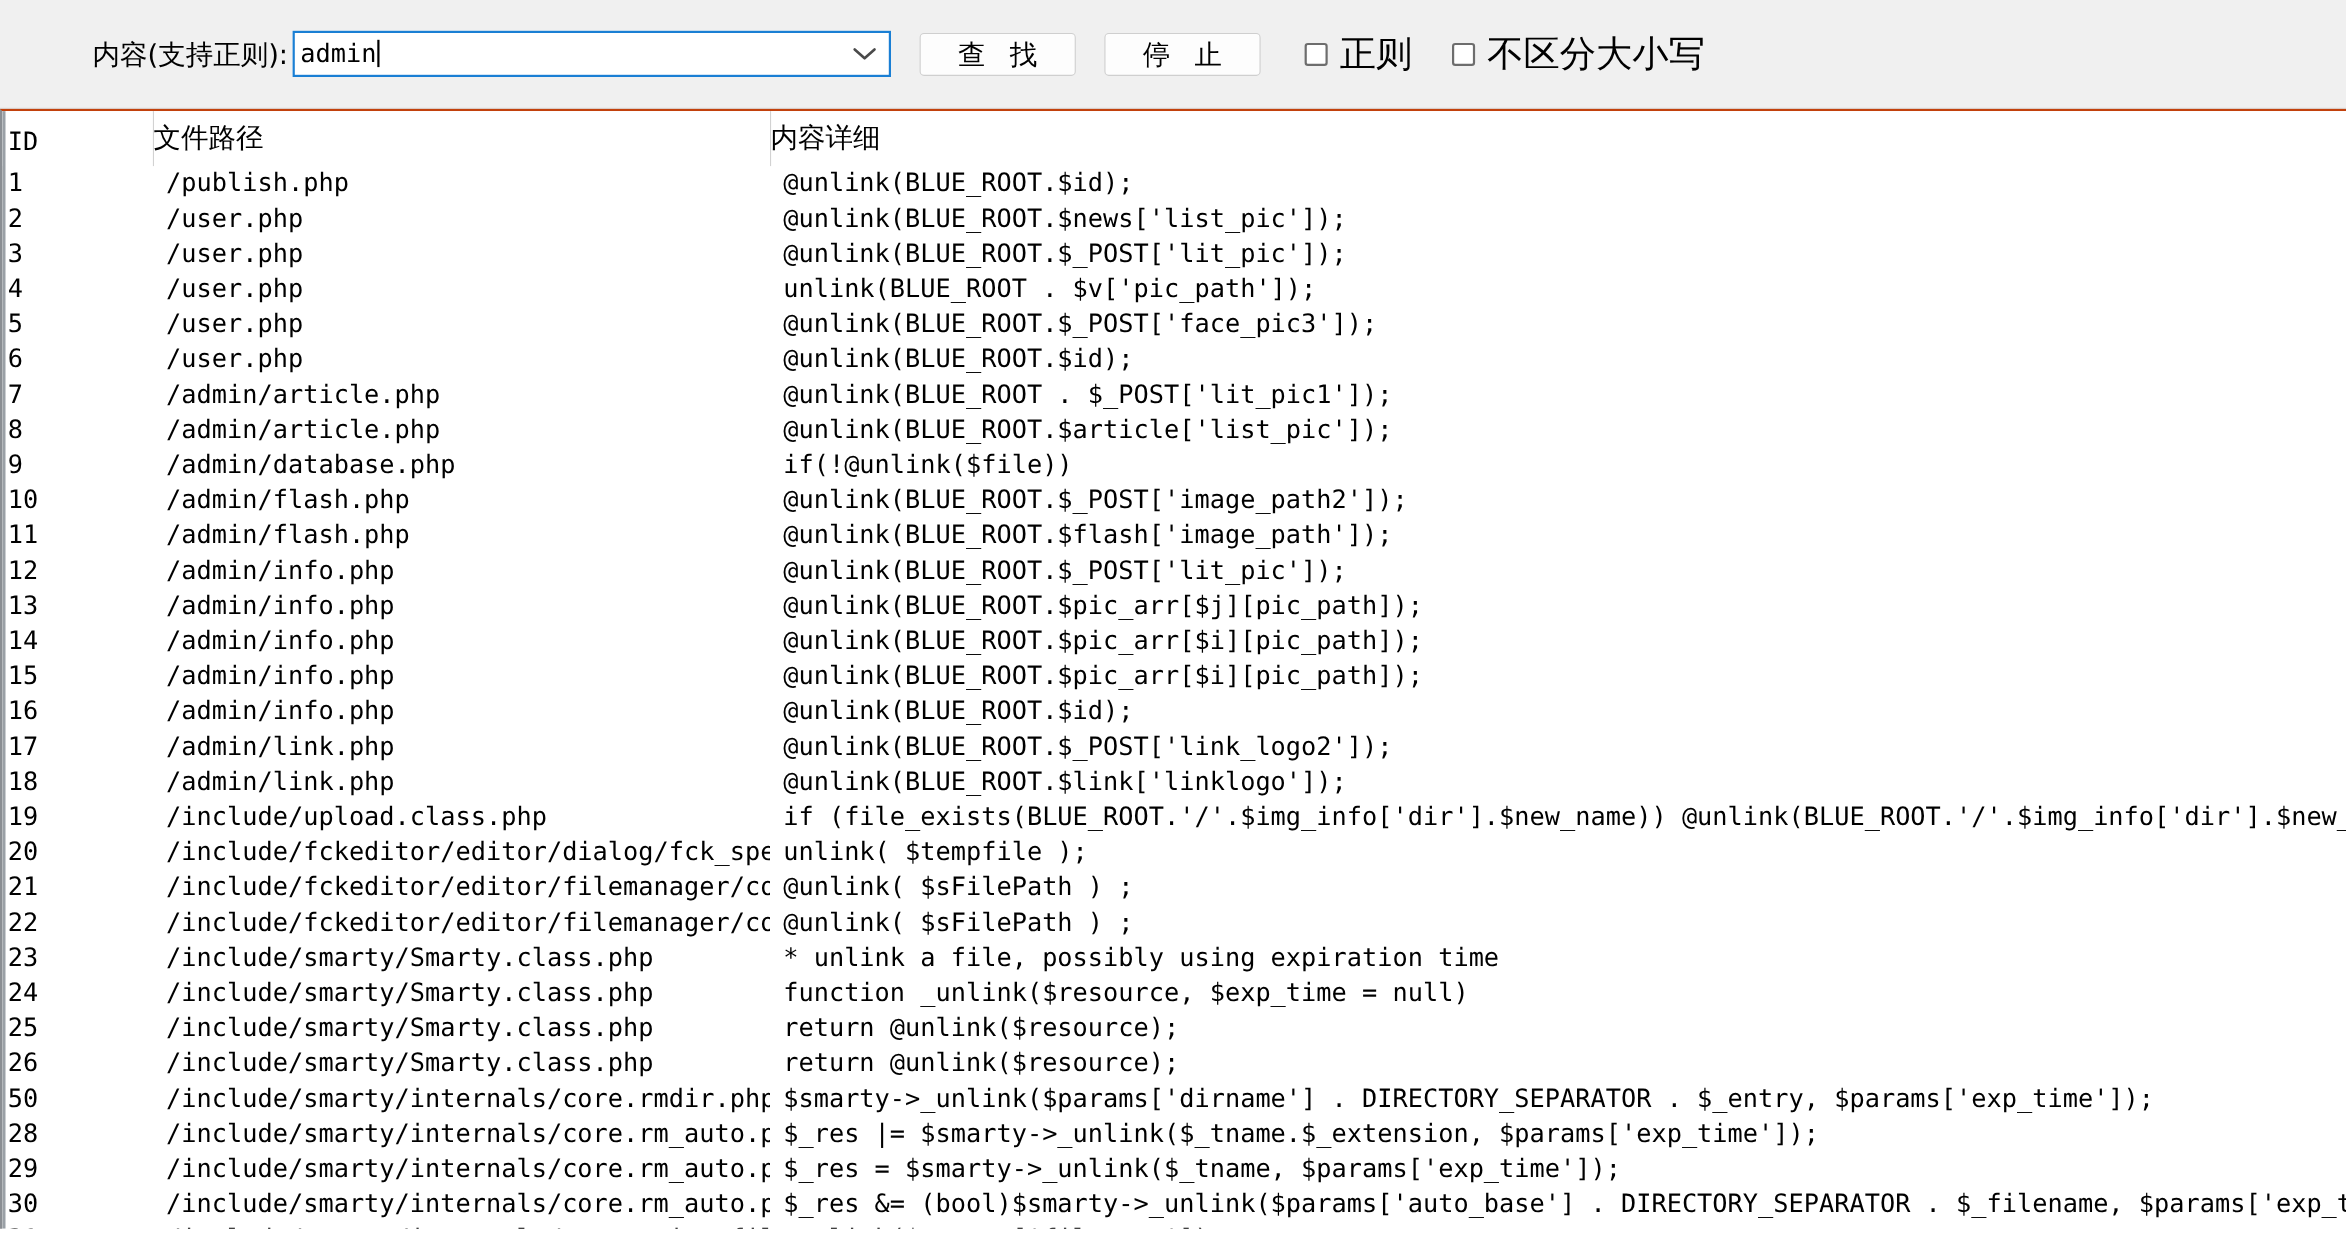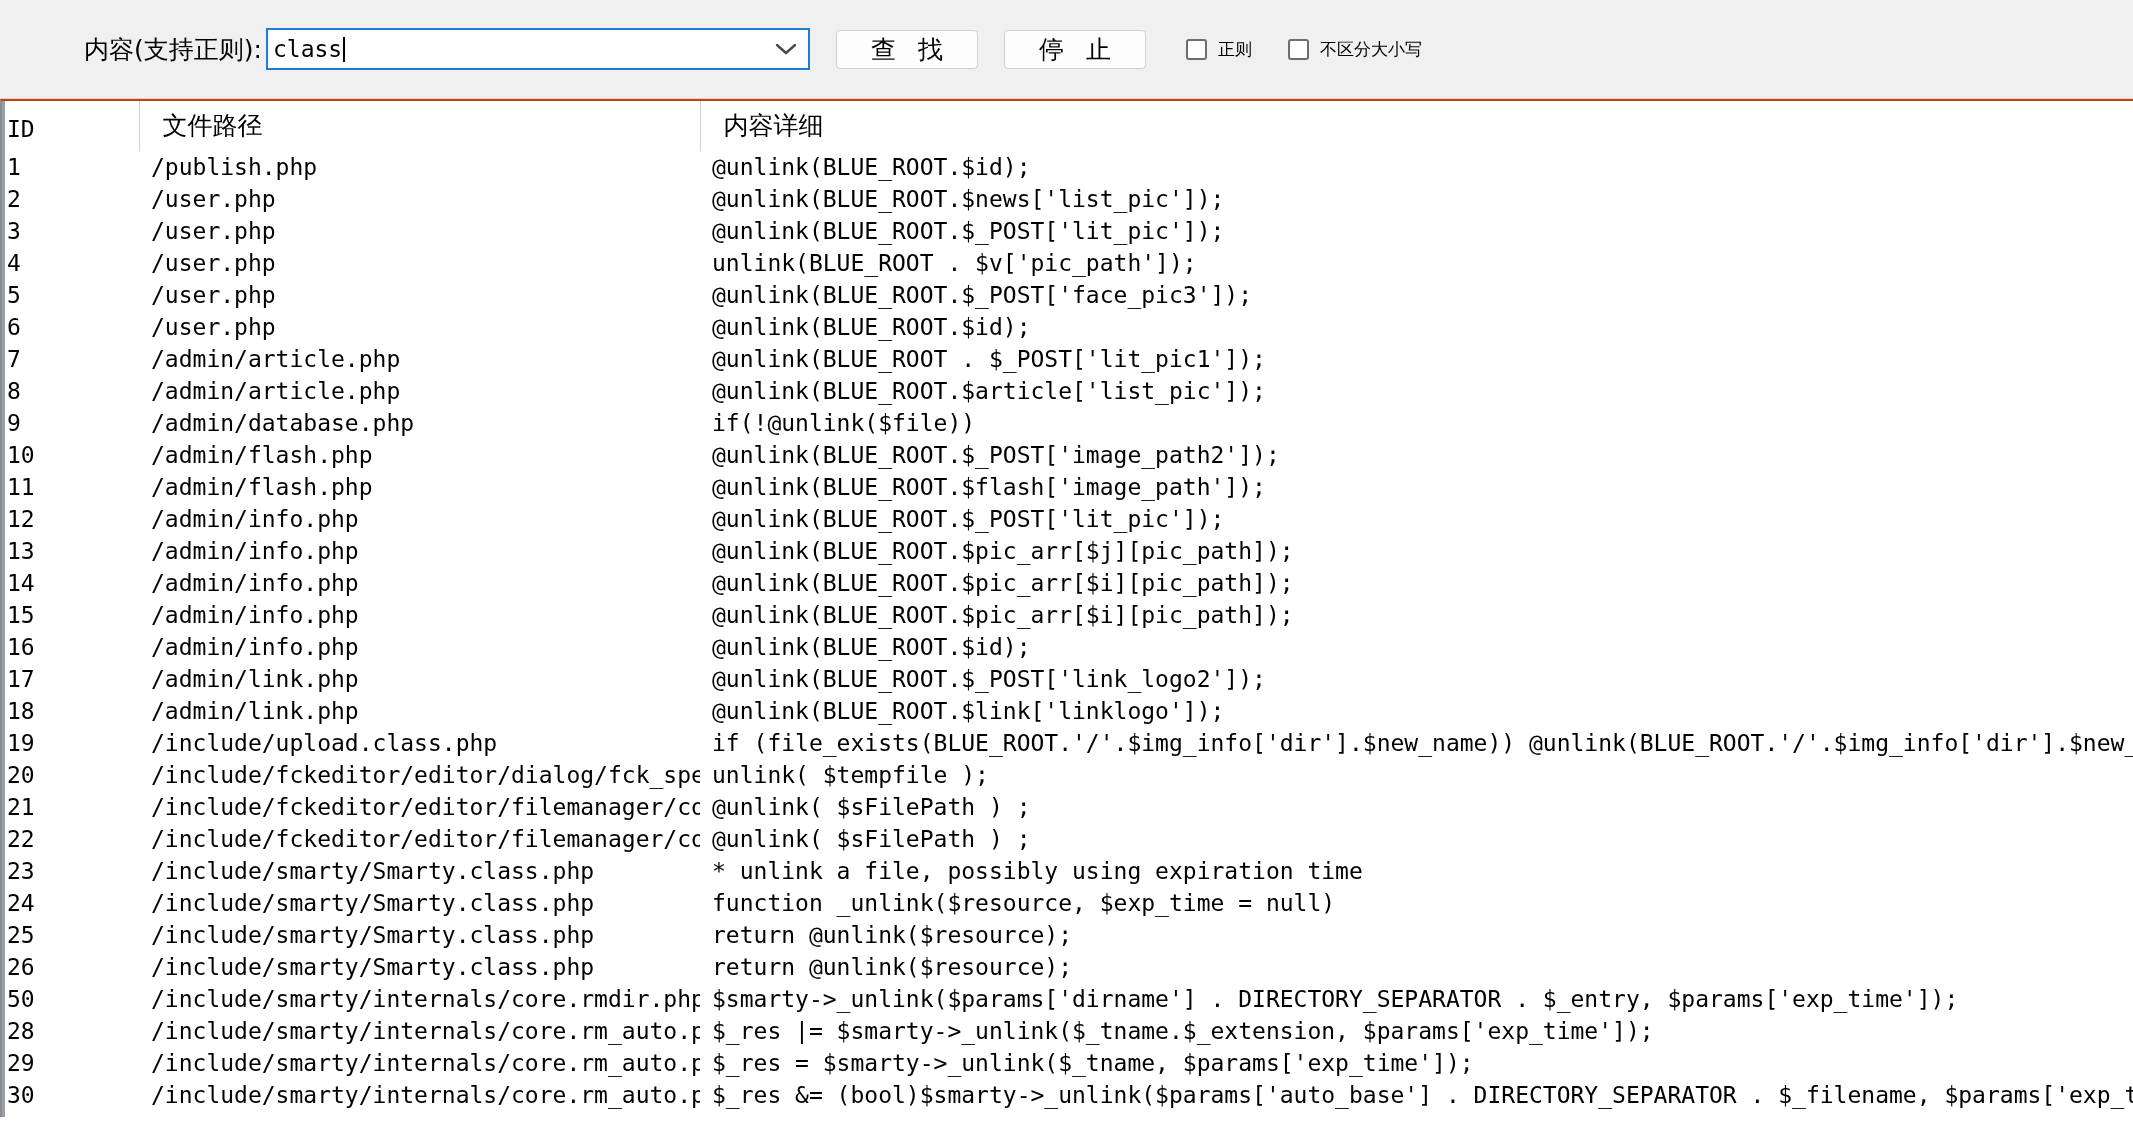--- a/index.html
+++ b/index.html
@@ -98,21 +98,21 @@
   .cbox {
     width: 21px;
     height: 21px;
     box-sizing: border-box;
     border: 2px solid #6d6d6d;
     border-radius: 3px;
     background: #ffffff;
   }
   .cblabel {
     font-family: "DejaVu Sans", "Liberation Sans", sans-serif;
-    font-size: 17px;
+    font-size: 33px;
     color: #000000;
     margin-left: 11px;
     white-space: nowrap;
   }
 
   
   .table-wrap {
     position: relative;
     background: #ffffff;
     border-top: 2px solid #c2410c;
@@ -138,21 +138,21 @@
     text-align: left;
     padding: 8px 0 9px 5px;
     background: #ffffff;
     vertical-align: bottom;
     white-space: nowrap;
   }
   thead th.hdr-zh {
     font-family: "DejaVu Sans", "Liberation Sans", sans-serif;
     font-size: 25px;
   }
-  thead th.sep-left { border-left: 1px solid #d2d2d2; padding-left: 23px; }
+  thead th.sep-left { border-left: 1px solid #d2d2d2; padding-left: 0; }
 
   tbody td {
     padding: 0 0 0 5px;
     height: 32px;
     line-height: 32px;
     white-space: nowrap;
     overflow: hidden;
     vertical-align: middle;
   }
   tbody td.cell-id { padding-left: 5px; }
@@ -167,21 +167,21 @@
   }
 </style>
 </head>
 <body>
 
 <div class="toolbar">
 
   <span class="search-label">内容(支持正则):</span>
 
   <div class="combo">
-    <span class="combo-value"><span>class</span><span class="caret"></span></span>
+    <span class="combo-value"><span>admin</span><span class="caret"></span></span>
     <span class="combo-arrow">
       <svg width="26" height="16" viewBox="0 0 26 16">
         <path d="M4 4 L13 12 L22 4" fill="none" stroke="#4a4a4a" stroke-width="2.4" stroke-linecap="round" stroke-linejoin="round"></path>
       </svg>
     </span>
   </div>
 
   <div class="btn">查 找</div>
   <div class="btn">停 止</div>
 

